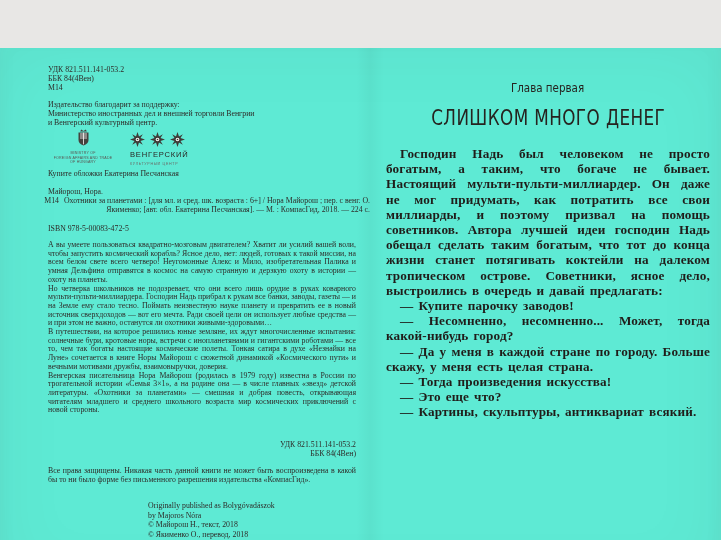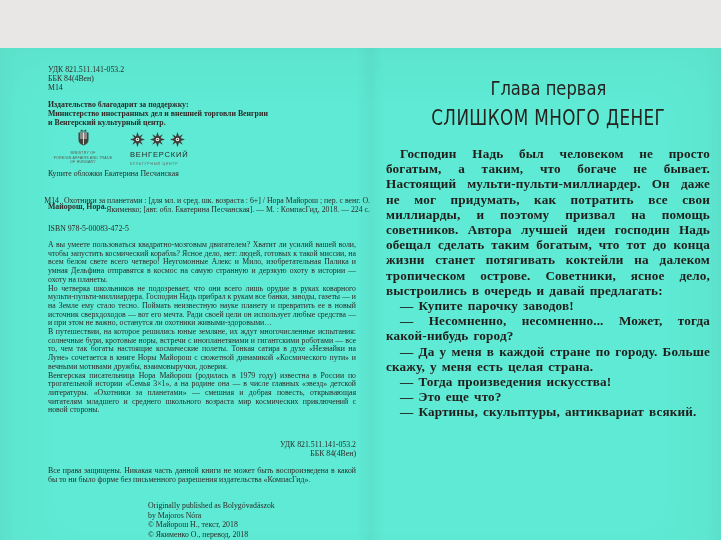--- a/index.html
+++ b/index.html
@@ -16,43 +16,43 @@
     margin-top:48px;
   }
   .gutter{
     position:absolute;left:356px;top:0;width:28px;height:540px;
     background:linear-gradient(90deg, rgba(0,0,0,0) 0%, rgba(0,0,0,0.035) 50%, rgba(0,0,0,0) 100%);
   }
 
   
   .lp{position:absolute;font-size:7.8px;line-height:9.2px;color:#2e2b28;}
   .l-udc{left:48px;top:17px;}
-  .l-support{left:48px;top:52px;font-weight:bold;}
+  .l-support{left:48px;top:52px;}
   .l-logos{left:52px;top:81px;display:flex;align-items:flex-start;gap:16px;}
   .logo-ministry{width:62px;text-align:center;}
   .logo-ministry .caption{font-family:"Liberation Sans",sans-serif;font-size:3.6px;line-height:4.4px;letter-spacing:.2px;color:#5a5652;text-transform:uppercase;margin-top:2px;}
   .logo-hcc{text-align:left;padding-top:3px;}
   .hcc-stars{display:flex;gap:5px;}
   .hcc-title{font-family:"Liberation Sans",sans-serif;font-weight:normal;font-size:7.6px;letter-spacing:.8px;color:#2a2724;margin-top:3px;}
   .hcc-sub{font-family:"Liberation Sans",sans-serif;font-size:3.6px;letter-spacing:.7px;color:#6a6662;margin-top:1px;}
   .l-cover-author{left:48px;top:121px;}
-  .l-author-head{left:48px;top:154px;font-weight:bold;}
+  .l-author-head{left:48px;top:139px;font-weight:normal;}
   .l-catalog{left:33px;top:148px;width:322px;padding-left:15px;text-indent:-15px;line-height:9.3px;text-align:right;}
   .l-catalog .code{margin-right:5px;}
   .l-isbn-cat{left:48px;top:176px;}
   .l-annotation{left:48px;top:193px;width:308px;text-align:justify;font-size:7.8px;line-height:8.7px;}
   .l-annotation p{margin:0;font-family:Liberation Serif, serif;}
   .l-udc2{left:48px;top:392px;width:308px;text-align:right;}
   .l-rights{left:48px;top:418px;width:308px;text-align:justify;line-height:9.3px;}
   .l-pub{left:148px;top:453px;line-height:9.6px;}
   .l-isbn-bottom{left:48px;top:501px;}
 
   
   .rp{position:absolute;color:#201d1a;}
-  .r-chapter-label{left:386px;top:30px;width:324px;text-align:center;font-family:"DejaVu Sans",sans-serif;font-size:19px;line-height:20px;color:#26231f;}
+  .r-chapter-label{left:386px;top:30px;width:324px;text-align:center;font-family:"DejaVu Sans",sans-serif;font-size:12px;line-height:20px;color:#26231f;}
   .r-chapter-label span{display:inline-block;transform:scaleX(.86);transform-origin:center;}
   .r-chapter-title{left:386px;top:58px;width:324px;text-align:center;font-family:"DejaVu Sans",sans-serif;font-size:21px;line-height:24px;color:#26231f;}
   .r-chapter-title span{display:inline-block;transform:scaleX(.8);transform-origin:center;letter-spacing:.5px;}
   .r-body{
     left:386px;top:98px;width:324px;
     font-family:"Liberation Serif",serif;font-weight:bold;
     font-size:13.2px;line-height:15.2px;
     text-align:justify;word-spacing:1.6px;letter-spacing:.15px;
   }
   .r-body p{margin:0;text-indent:14px;}

